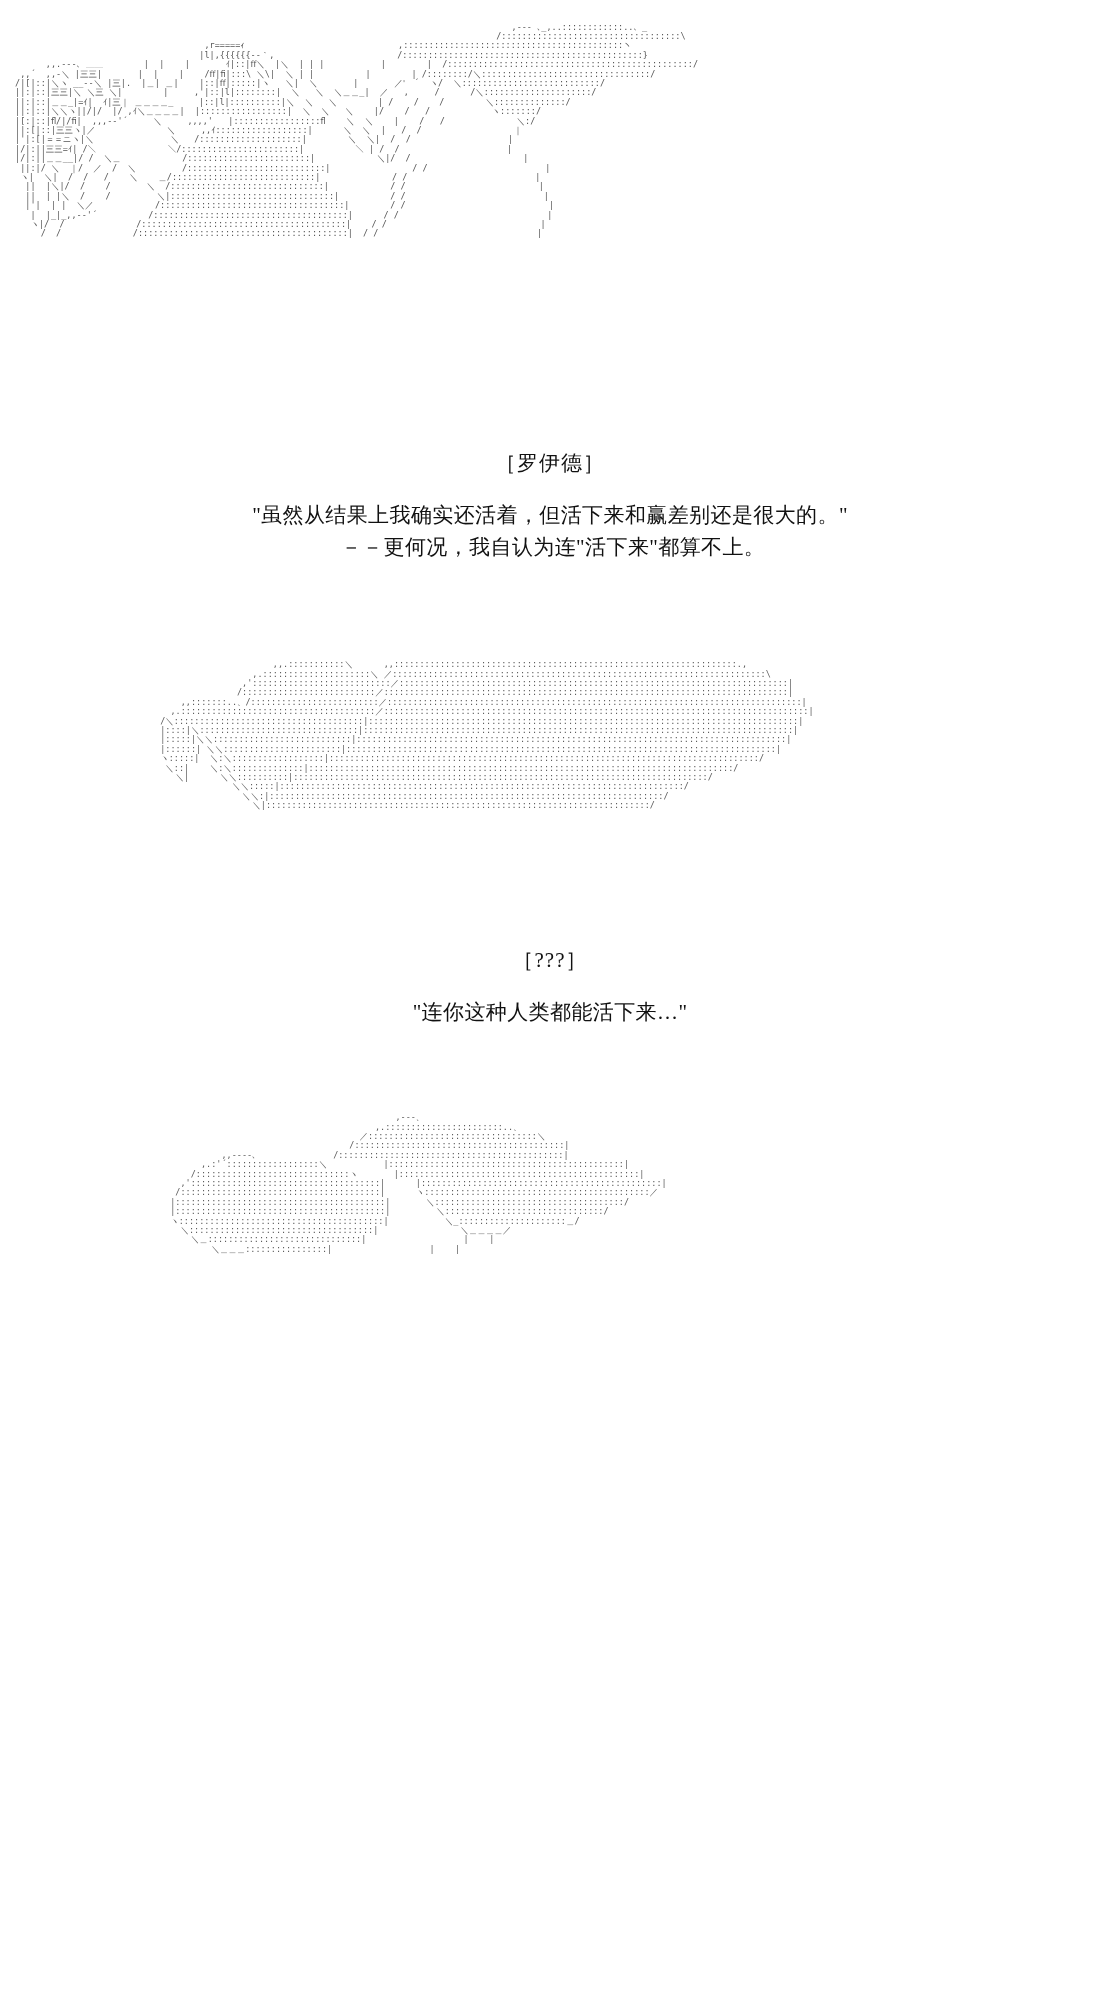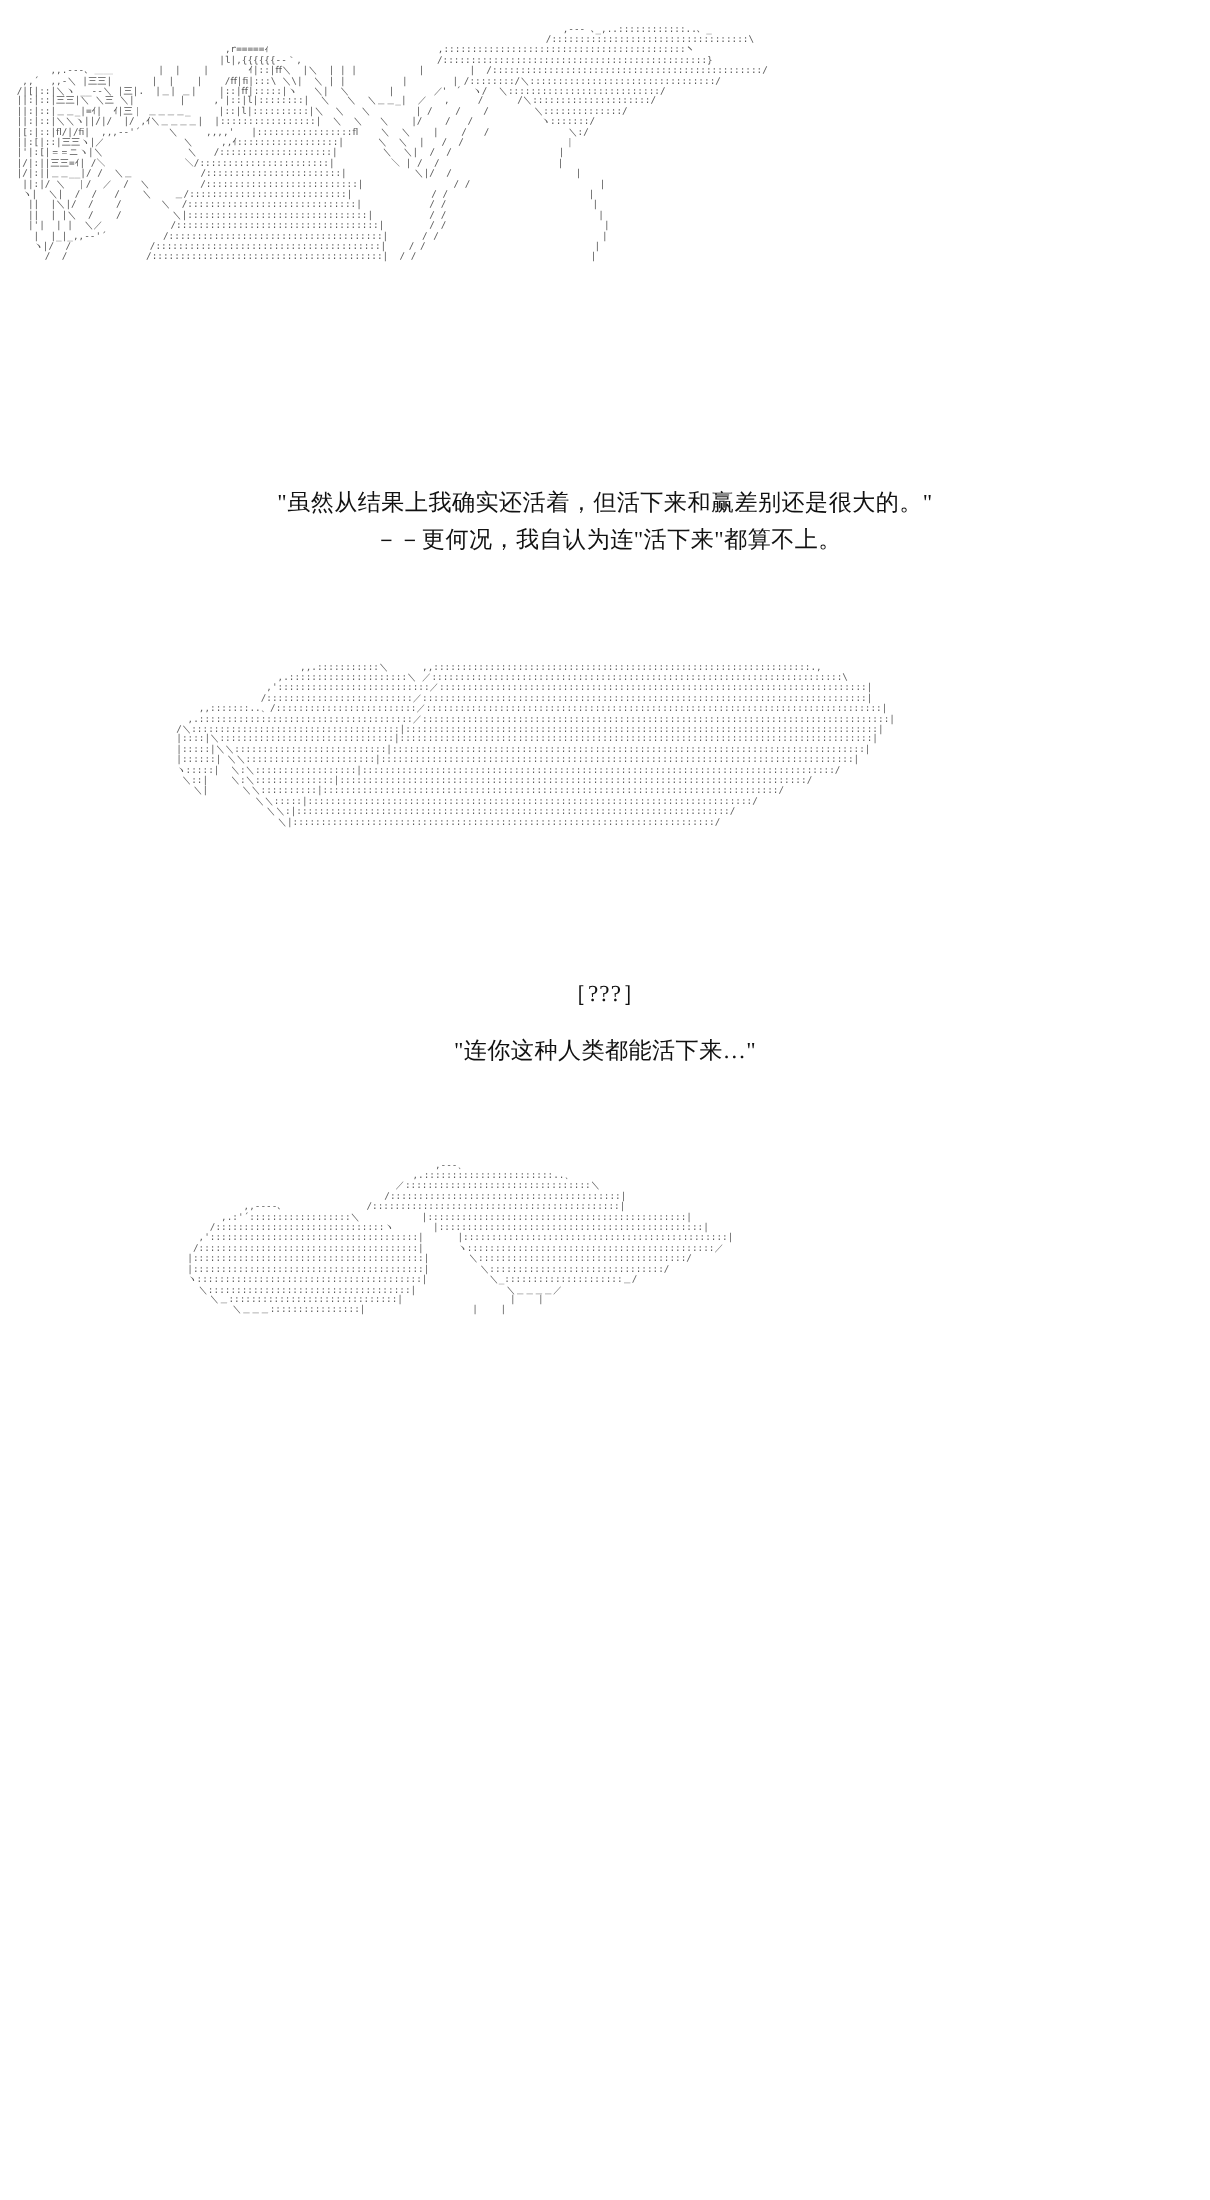--- a/index.html
+++ b/index.html
@@ -101,20 +101,21 @@
  |/|:||＿＿__|/ /  ＼＿            /::::::::::::::::::::::::|            ＼|/  /                      |
   ||:|/ ＼  ｜/  ／  /  ＼         /:::::::::::::::::::::::::::|                / /                       |
   ヽ|  ＼|  /  /   /    ＼    ＿/::::::::::::::::::::::::::::|              / /                         |
    ||  |＼|/  /    /       ＼  /::::::::::::::::::::::::::::::|            / /                          |
    ||  | |＼  /    /         ＼|::::::::::::::::::::::::::::::::|          / /                           |
    |'|  | |  ＼／            /::::::::::::::::::::::::::::::::::::|        / /                            |
     |  |_|_,,-‐'´          /::::::::::::::::::::::::::::::::::::::|      / /                             |
     ヽ|/  /              /::::::::::::::::::::::::::::::::::::::::|    / /                              |
       /  /              /:::::::::::::::::::::::::::::::::::::::::|  / /                               |
 </pre>
+    <div class="speaker">［罗伊德］</div>
     <div class="dialog-block">
       <div class="line">"虽然从结果上我确实还活着，但活下来和赢差别还是很大的。"</div>
       <div class="line indent-1">－－更何况，我自认为连"活下来"都算不上。</div>
     </div>
   </div>
 
   <div class="gap-1"></div>
 
   <div class="scene">
     <pre class="art art-2">                        ,,.:::::::::::＼      ,,:::::::::::::::::::::::::::::::::::::::::::::::::::::::::::::::::::.,

